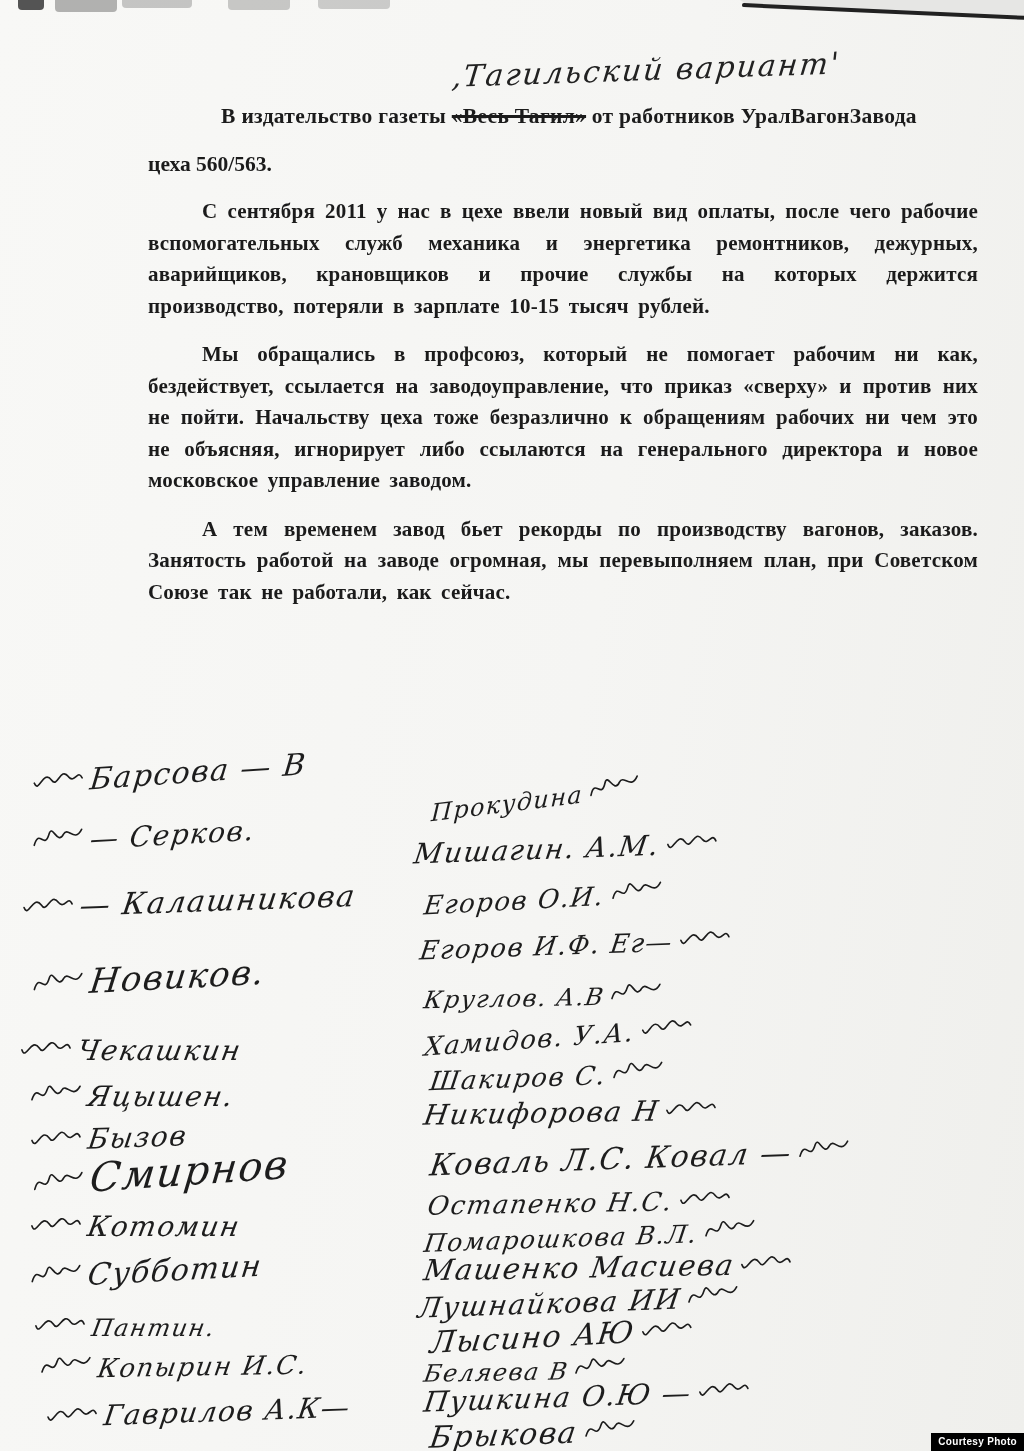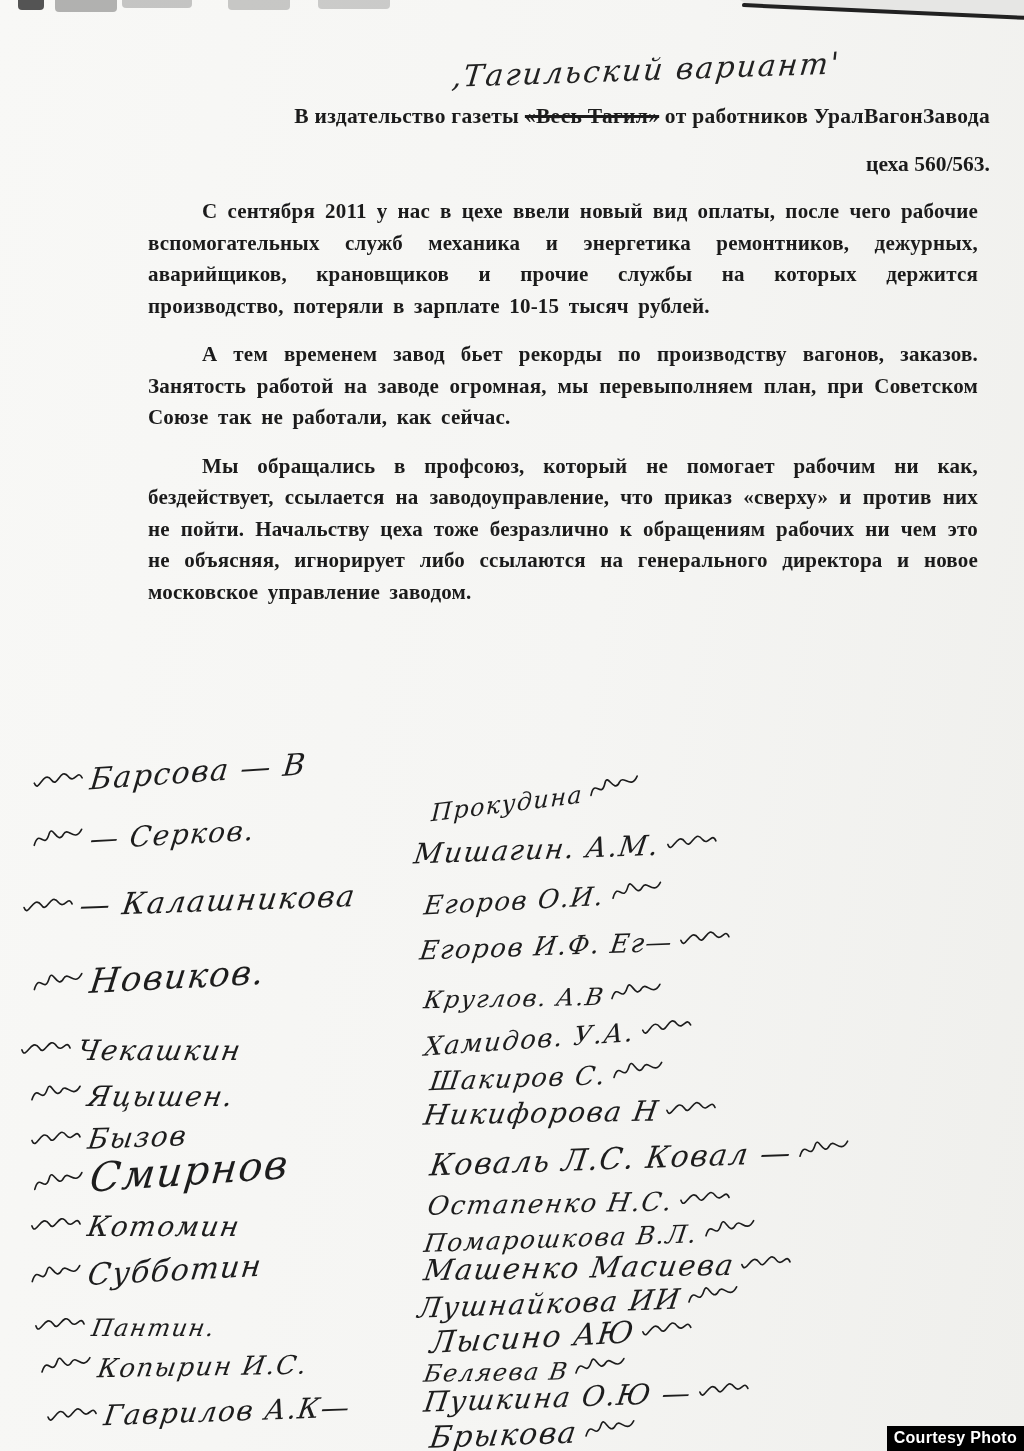--- a/index.html
+++ b/index.html
@@ -21,44 +21,44 @@
   
   .annotation{
     position:absolute;left:452px;top:52px;width:400px;
     font-family:"DejaVu Serif",serif;font-style:italic;
     font-size:30px;letter-spacing:2px;color:#222;
     transform:rotate(-2deg) skewX(-8deg);
     white-space:nowrap;
   }
   
   .typed{position:absolute;left:148px;width:842px;font-weight:bold;}
-  .head1{top:104px;text-align:right;font-size:21.5px;letter-spacing:.3px;}
+  .head1{top:104px;text-align:center;font-size:21.5px;letter-spacing:.3px;}
   .head1 .struck{text-decoration:line-through;text-decoration-thickness:2.5px;}
-  .head2{top:152px;text-align:right;font-size:21.5px;}
+  .head2{top:152px;text-align:left;font-size:21.5px;}
   .paras{top:196px;}
   .paras p{
     margin:0 12px 17px 0;
     font-size:21px;line-height:31.5px;
     text-align:justify;text-indent:54px;
     word-spacing:4px;letter-spacing:.2px;
   }
   
   .sig{
     position:absolute;white-space:nowrap;
     font-family:"DejaVu Serif",serif;font-style:italic;
     color:#1d1d1d;letter-spacing:1.5px;
   }
   .sig .nm{display:inline-block;transform:skewX(-10deg);}
   .flourish{display:inline-block;vertical-align:baseline;margin:0 6px;}
   
   .watermark{
     position:absolute;right:0;bottom:0;
     background:#000;color:#fff;
     font-family:"Liberation Sans",sans-serif;font-weight:bold;
-    font-size:16px;padding:3px 7px 4px 7px;letter-spacing:.3px;
+    font-size:10px;padding:3px 7px 4px 7px;letter-spacing:.3px;
   }
 </style>
 </head>
 <body>
 
 <div class="page">
 
   <div class="smudge" style="left:18px;top:0;width:26px;height:10px;background:rgba(30,30,30,.75);"></div>
   <div class="smudge" style="left:55px;top:0;width:62px;height:12px;background:rgba(90,90,90,.45);"></div>
   <div class="smudge" style="left:122px;top:0;width:70px;height:8px;background:rgba(120,120,120,.4);"></div>
@@ -69,22 +69,22 @@
 
   <div class="annotation">‚Тагильский вариант'</div>
 
   <div class="typed head1">
     <span>В издательство газеты </span><span class="struck">«Весь Тагил»</span><span> от работников УралВагонЗавода</span>
   </div>
   <div class="typed head2">цеха 560/563.</div>
 
   <div class="typed paras">
     <p>С сентября 2011 у нас в цехе ввели новый вид оплаты, после чего рабочие вспомогательных служб механика и энергетика ремонтников, дежурных, аварийщиков, крановщиков и прочие службы на которых держится производство, потеряли в зарплате 10-15 тысяч рублей.</p>
+    <p>Мы обращались в профсоюз, который не помогает рабочим ни как, бездействует, ссылается на заводоуправление, что приказ «сверху» и против них не пойти. Начальству цеха тоже безразлично к обращениям рабочих ни чем это не объясняя, игнорирует либо ссылаются на генерального директора и новое московское управление заводом.</p>
     <p>А тем временем завод бьет рекорды по производству вагонов, заказов. Занятость работой на заводе огромная, мы перевыполняем план, при Советском Союзе так не работали, как сейчас.</p>
-    <p>Мы обращались в профсоюз, который не помогает рабочим ни как, бездействует, ссылается на заводоуправление, что приказ «сверху» и против них не пойти. Начальству цеха тоже безразлично к обращениям рабочих ни чем это не объясняя, игнорирует либо ссылаются на генерального директора и новое московское управление заводом.</p>
   </div>
 
   <div class="sig" style="left:26px;top:756px;font-size:30px;transform:rotate(-4deg);"><span class="flourish"><svg width="52" height="26" viewBox="0 0 54 26" aria-hidden="true">
           <path d="M2 16 C6 28 12 2 20 14 C26 24 30 0 38 12 C44 20 48 4 52 14" fill="none" stroke="#1c1c1c" stroke-width="1.7" stroke-linecap="round"></path>
         </svg></span><span class="nm">Барсова — В</span></div>
   <div class="sig" style="left:26px;top:820px;font-size:28px;transform:rotate(-3deg);"><span class="flourish"><svg width="52" height="26" viewBox="0 0 54 26" aria-hidden="true">
           <path d="M2 20 C8 2 12 26 18 9 C22 -2 26 22 33 10 C38 2 44 20 52 6" fill="none" stroke="#1c1c1c" stroke-width="1.7" stroke-linecap="round"></path>
         </svg></span><span class="nm">— Серков.</span></div>
   <div class="sig" style="left:16px;top:884px;font-size:30px;transform:rotate(-2deg);"><span class="flourish"><svg width="52" height="26" viewBox="0 0 54 26" aria-hidden="true">
           <path d="M2 16 C6 28 12 2 20 14 C26 24 30 0 38 12 C44 20 48 4 52 14" fill="none" stroke="#1c1c1c" stroke-width="1.7" stroke-linecap="round"></path>

